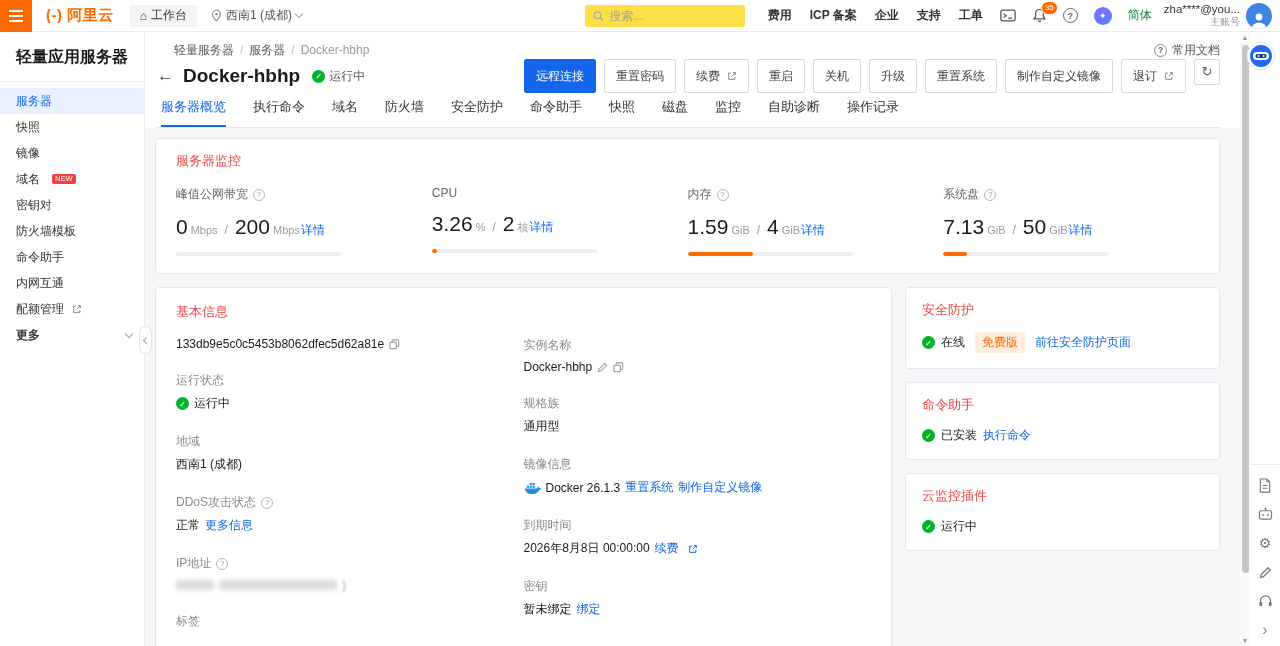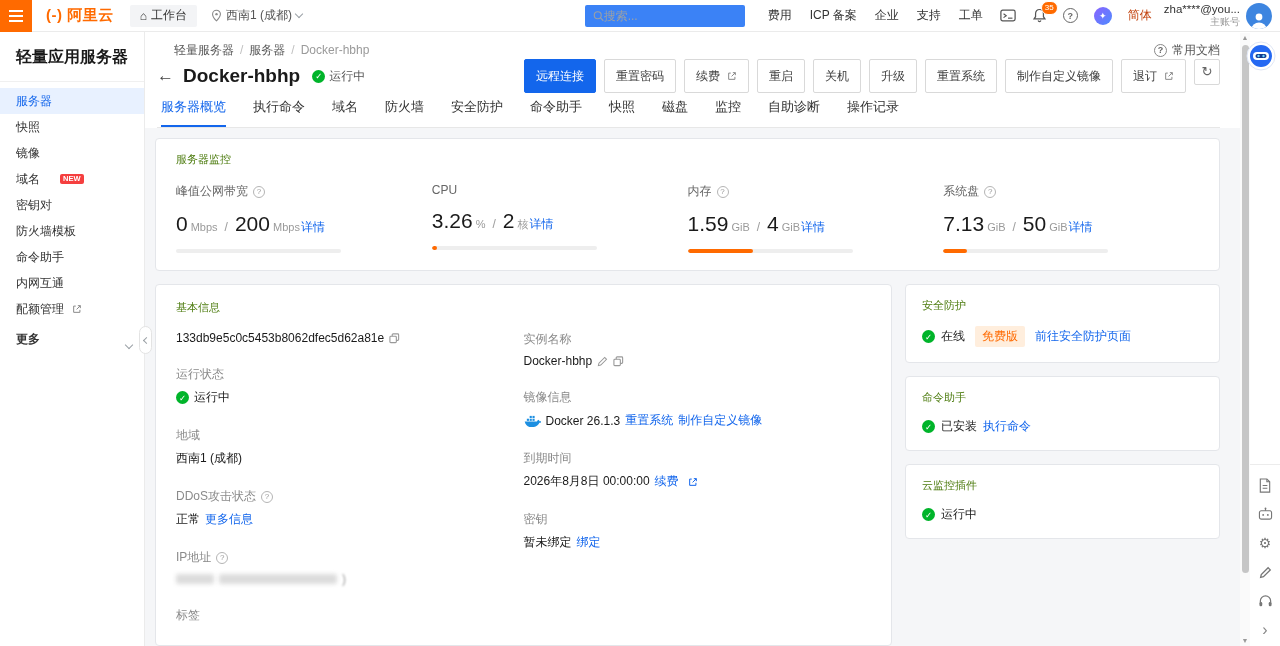--- a/index.html
+++ b/index.html
@@ -15,53 +15,53 @@
     border-bottom:1px solid #ebebeb; display:flex; align-items:center; z-index:30; }
   .hamburger { width:32px; height:32px; background:#ff6a00; display:flex; flex-direction:column;
     justify-content:center; align-items:center; gap:3px; cursor:pointer; flex:none; }
   .hamburger i { width:14px; height:2px; background:#fff; }
   .logo { color:#ff6a00; font-weight:bold; font-size:15px; margin-left:14px; letter-spacing:.5px; white-space:nowrap; }
   .workbench { margin-left:16px; background:#f3f4f6; border-radius:2px; height:22px; display:flex;
     align-items:center; padding:0 10px; color:#333; cursor:pointer; gap:4px; white-space:nowrap; }
   .region { margin-left:14px; display:flex; align-items:center; gap:4px; color:#555; cursor:pointer; white-space:nowrap; }
   .chev { width:6px; height:6px; border-right:1.4px solid #9aa0a6; border-bottom:1.4px solid #9aa0a6;
     transform:rotate(45deg); margin-top:-3px; display:inline-block; }
-  .search { margin-left:auto; width:160px; height:22px; background:#3b82f6; border-radius:2px;
-    display:flex; align-items:center; padding:0 8px; }
+  .search { margin-left:auto; width:160px; height:22px; background:#fde047; border-radius:2px;
+    display:flex; align-items:center; padding:0 8px; gap:6px; }
   .search input { border:0; background:transparent; outline:none; width:100%; font-size:12px; color:#333;
     font-family:inherit; }
   .search input::placeholder { color:#9aa0a6; }
-  .topmenu { display:flex; align-items:center; margin-left:14px; }
+  .topmenu { display:flex; align-items:center; margin-left:14px;font-weight:bold; }
   .topmenu span { color:#333; margin:0 9px; cursor:pointer; white-space:nowrap; }
   .tb-ic { margin:0 8px; color:#555; cursor:pointer; position:relative; display:flex; align-items:flex-end; }
   .badge35 { position:absolute; top:-7px; left:9px; background:#ff6a00; color:#fff; font-size:8px;
     line-height:10px; padding:1px 3px; border-radius:7px; border:1px solid #fff; }
   .qmark { width:15px; height:15px; border:1.3px solid #666; border-radius:50%; display:flex;
     align-items:center; justify-content:center; font-size:9px; color:#666; font-weight:bold; }
   .sparkle { width:18px; height:18px; border-radius:50%; background:linear-gradient(135deg,#8a63ff,#4d8bff);
     display:flex; align-items:center; justify-content:center; color:#fff; font-size:9px; }
-  .lang { margin:8px 8px; color:#c2410c; cursor:pointer; }
+  .lang { margin:8px 8px; color:#15803d; cursor:pointer; }
   .account { margin:0 6px 0 4px; text-align:right; line-height:1.25; cursor:pointer; }
   .account .nm { font-size:11.5px; color:#333; }
   .account .tp { font-size:10px; color:#999; }
   .avatar { width:26px; height:26px; border-radius:50%; background:#3d85e0; margin-right:8px;
     display:flex; align-items:flex-end; justify-content:center; overflow:hidden; cursor:pointer; flex:none; }
 
   
   .sidebar { position:absolute; top:32px; left:0; width:145px; bottom:0; background:#fff;
     border-right:1px solid #ebebeb; z-index:20; }
   .sb-title { font-size:16px; font-weight:bold; padding:15px 0 13px 16px; border-bottom:1px solid #f0f0f0; }
   .sb-items { padding-top:6px; }
   .sb-item { height:26px; display:flex; align-items:center; padding:0 12px 0 16px; color:#333;
     cursor:pointer; position:relative; }
   .sb-item.active { background:#e8f1ff; color:#1366ec; }
-  .sb-item.bold { font-weight:bold;align-items:flex-end; }
+  .sb-item.bold { font-weight:bold; }
   .sb-item .grow { flex:1; }
-  .newbadge { background:#f53f3f; color:#fff; font-size:7.5px; font-weight:bold; border-radius:2px;
-    padding:1px 3px; margin-left:20px; line-height:1; }
+  .newbadge { background:#f53f3f; color:#fff; font-size:7.5px; font-weight:normal; border-radius:2px;
+    padding:1px 3px; margin-left:12px; line-height:1; }
   .ext { margin-left:4px; color:#8a8a8a; }
 
   
   .main { position:absolute; top:32px; left:145px; width:1095px; bottom:0; background:#f5f6f8; }
   .main-header { background:#fff; padding:0 20px 0 12px; }
   .bc-row { display:flex; align-items:center; padding-top:11px; height:25px; }
   .bc { color:#555;margin-left:17px; }
   .bc .sep { color:#c0c0c0; margin:0 6px; }
   .bc .cur { color:#9a9a9a; }
   .docs { margin-left:auto; display:flex; align-items:center; gap:5px; color:#555; cursor:pointer; }
@@ -76,21 +76,21 @@
     padding:16px 11px; font-size:12px; color:#404040; cursor:pointer; display:flex; align-items:center; gap:3px;
     font-family:inherit; white-space:nowrap; }
   .abtn.primary { background:#1366ec; border-color:#1366ec; color:#fff; }
   .abtn.iconbtn { width:26px; padding:0; justify-content:center; color:#666; font-size:13px; }
   .tabs { display:flex; gap:27px; margin-top:6px; border-bottom:1px solid #e7e7e7; padding-left:4px; }
   .tab { font-size:13px; color:#333; padding-bottom:9px; cursor:pointer; border-bottom:2px solid transparent; white-space:nowrap; }
   .tab.active { color:#1366ec; border-bottom-color:#1366ec; font-weight:500; }
 
   .main-body { padding:10px 20px 0 10px; }
   .card { background:#fff; border:1px solid #e4e6ea; border-radius:4px; }
-  .card-title { font-size:11px; font-weight:500; color:#4d7c0f; }
+  .card-title { font-size:13px; font-weight:500; color:#ef4444; }
 
   
   .mon { padding:13px 20px 17px; margin-bottom:13px; }
   .metrics { display:flex; margin-top:16px; }
   .metric { width:25%; }
   .m-label { color:#666; display:flex; align-items:center; gap:5px; margin-bottom:12px; }
   .help { width:12px; height:12px; border:1px solid #b5b5b5; border-radius:50%; color:#999;
     font-size:8px; display:inline-flex; align-items:center; justify-content:center; flex:none; }
   .m-val { display:flex; align-items:baseline; }
   .m-big { font-size:21px; font-weight:500; color:#1a1a1a; }
@@ -465,20 +465,24 @@
                         <path d="M1.5 10.5l.6-2.6 6.3-6.3 2 2-6.3 6.3z" fill="none" stroke="#999" stroke-width="1.1"></path>
                       </svg>
                     </span>
                   <span class="icbtn">
                       <svg width="11" height="11" viewBox="0 0 12 12">
                         <rect x="3.5" y="1" width="7" height="7" rx="1" fill="none" stroke="#999" stroke-width="1.2"></rect>
                         <rect x="1" y="3.5" width="7" height="7" rx="1" fill="#fff" stroke="#999" stroke-width="1.2"></rect>
                       </svg>
                     </span>
                 </div>
+              </div>
+              <div class="b-item">
+                <div class="b-label">规格族</div>
+                <div class="b-value">通用型</div>
               </div>
               <div class="b-item">
                 <div class="b-label">镜像信息</div>
                 <div class="b-value">
                   <svg width="17" height="13" viewBox="0 0 24 18">
                       <g fill="#1d8fe1">
                         <rect x="4" y="6.5" width="3" height="3"></rect>
                         <rect x="8" y="6.5" width="3" height="3"></rect>
                         <rect x="12" y="6.5" width="3" height="3"></rect>
                         <rect x="8" y="2.5" width="3" height="3"></rect>

